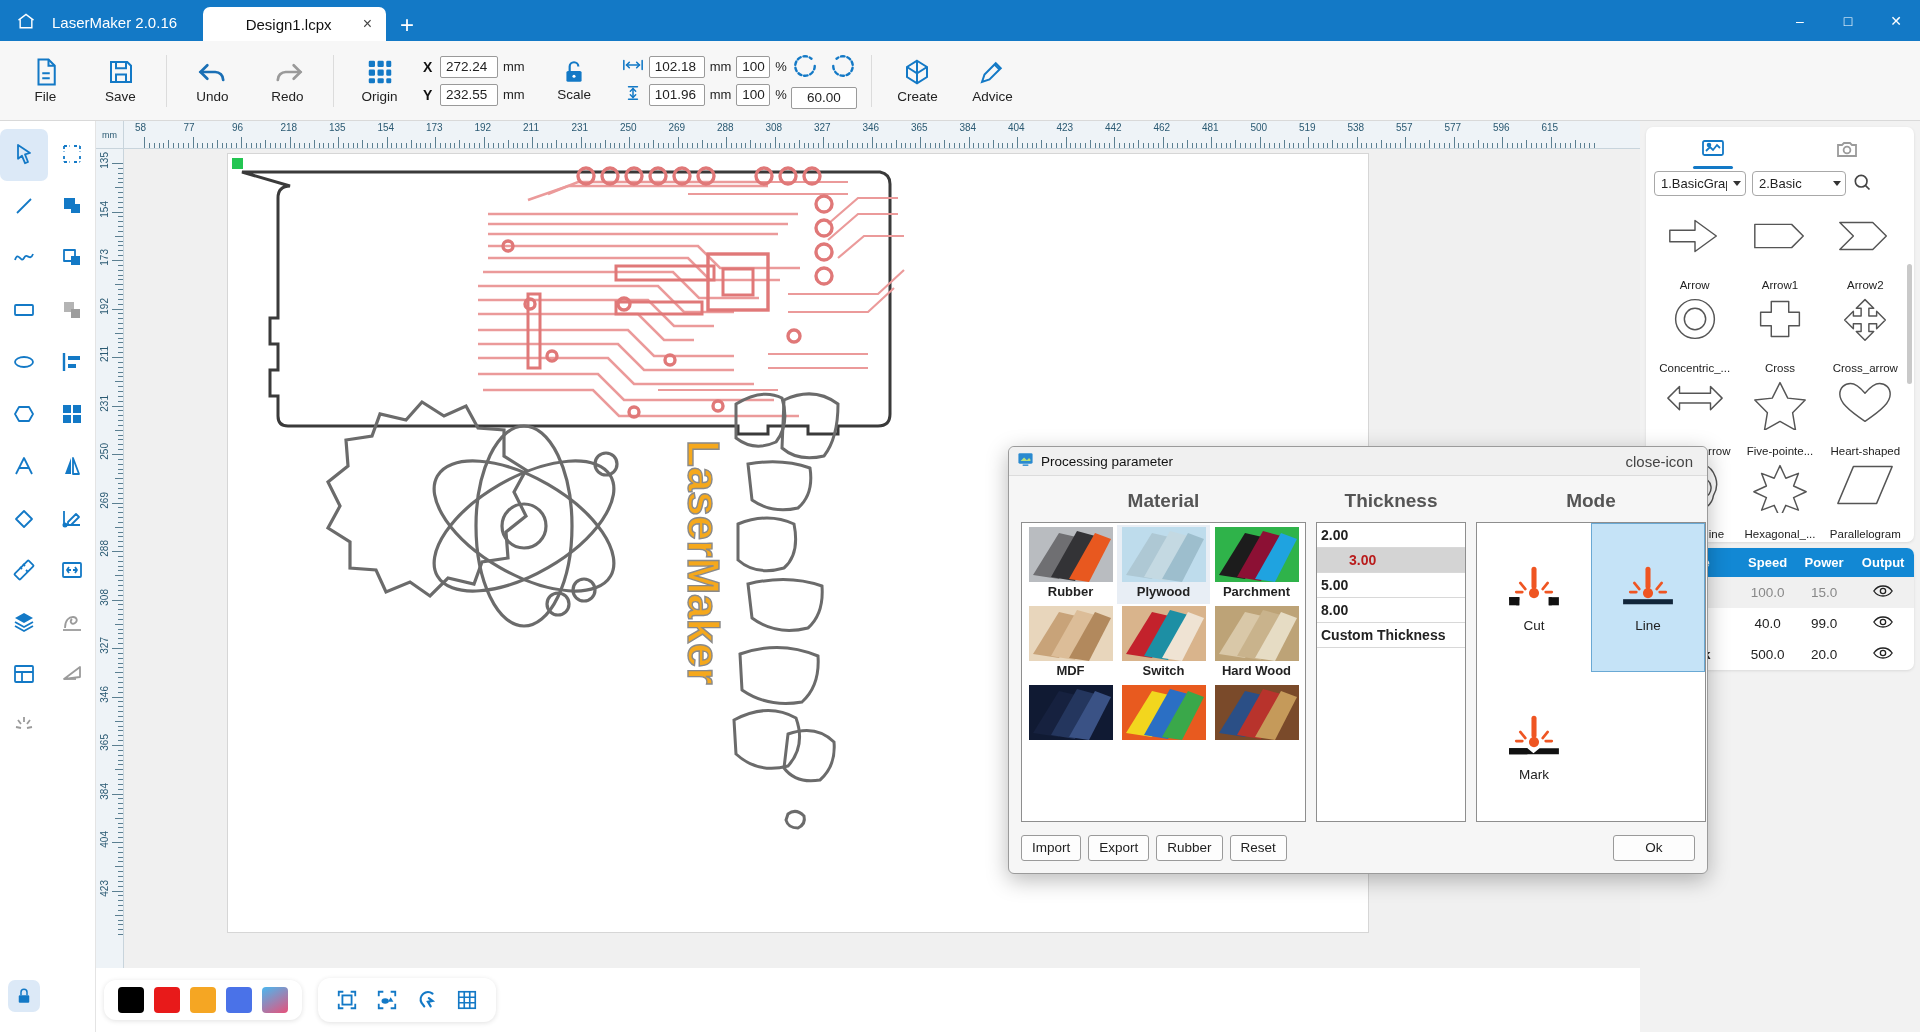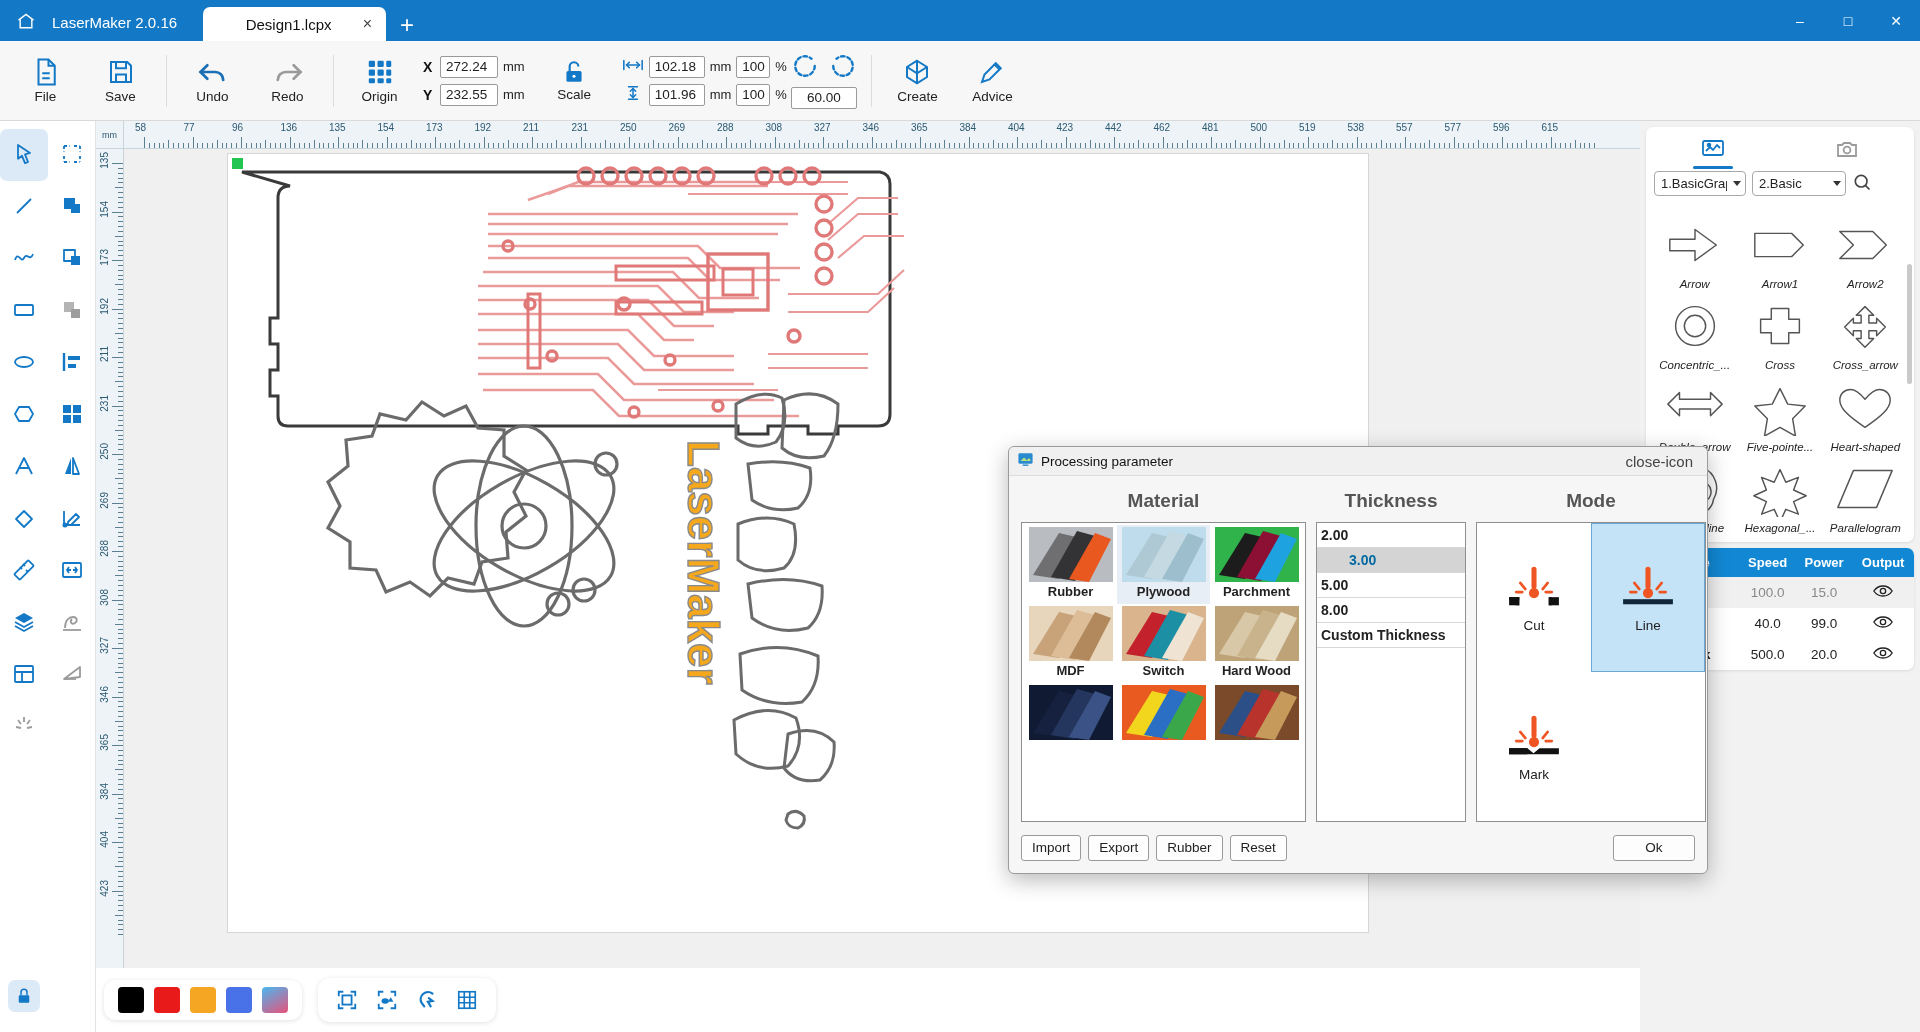--- a/index.html
+++ b/index.html
@@ -99,22 +99,22 @@
   .libtab.active::after { content:""; position:absolute; bottom:2px; left:50%; transform:translateX(-50%);
      width:40px; height:3px; background:#1379c6; border-radius:2px;}
   #libselects { display:flex; align-items:center; gap:6px; padding:0 8px 8px 8px;}
   .combo { border:1px solid #a8a8a8; border-radius:4px; height:25px; background:#fff;
      display:flex; align-items:center; padding:0 4px 0 6px; font-size:13px; cursor:pointer; position:relative;}
   .combo .cap { flex:1; overflow:hidden; white-space:nowrap; }
   .caret { width:0;height:0;border-left:4px solid transparent;border-right:4px solid transparent;
      border-top:5px solid #333; margin-left:6px;}
   #shapegrid { display:grid; grid-template-columns:repeat(3,1fr); padding:4px 6px 8px 6px;
      overflow:hidden; height:338px; position:relative;}
-  .shapecell { display:flex; flex-direction:column; align-items:center; justify-content:flex-end;
-     gap:2px; cursor:pointer;font-style:italic; }
+  .shapecell { display:flex; flex-direction:column; align-items:center; justify-content:center;
+     gap:12px; cursor:pointer; }
   .shapecell .nm { font-size:11.5px; color:#222; white-space:nowrap; }
   #libscroll { position:absolute; right:2px; top:60px; width:5px; height:120px; background:#c9c9c9; border-radius:3px;}
 
   
   #layercard { overflow:hidden; }
   table.layers { width:100%; border-collapse:collapse; }
   table.layers th { background:#1288d4; color:#fff; font-size:13px; padding:7px 0; font-weight:bold;}
   table.layers td { font-size:13.5px; padding:7px 0; text-align:center; }
   tr.layerrow.sel { background:#f0f0f0; }
   tr.layerrow td.modecell { text-align:left; padding-left:8px; }
@@ -146,21 +146,21 @@
   .dlghead { text-align:center; font-size:19px; font-weight:bold; color:#555; padding:6px 0 10px 0;}
   #matbox { width:285px; border:1px solid #8e8e8e; background:#fff; padding:2px;
      display:grid; grid-template-columns:repeat(3,1fr); grid-auto-rows:79px; overflow:hidden; height:300px;}
   .matcell { display:flex; flex-direction:column; align-items:center; cursor:pointer; padding-top:2px;}
   .matcell.sel { background:#e8eef5; }
   .matimg { width:84px; height:55px; border:0; }
   .matcell .mn { font-size:13px; font-weight:bold; margin-top:2px;}
   #thickbox { width:150px; border:1px solid #8e8e8e; background:#fff; height:300px; }
   .thickrow { height:25px; display:flex; align-items:center; padding-left:4px;
      border-bottom:1px solid #d8d8d8; font-size:14px; font-weight:bold; cursor:pointer;}
-  .thickrow.sel { background:#d4d4d4; color:#0369a1;padding-left:32px; }
+  .thickrow.sel { background:#d4d4d4; color:#b91c1c;padding-left:32px; }
   #modebox { width:230px; border:1px solid #8e8e8e; background:#fff; height:300px;
      display:grid; grid-template-columns:1fr 1fr; grid-template-rows:1fr 1fr;}
   .modecellb { display:flex; flex-direction:column; align-items:center; justify-content:center;
      gap:4px; cursor:pointer; }
   .modecellb.sel { background:#c5e3f7; border:1px solid #6aa9d4;}
   .modecellb .mlbl { font-size:13.5px; }
   #dlgfoot { height:52px; display:flex; align-items:center; padding:0 12px; gap:7px;}
   .dbtn { border:1px solid #9a9a9a; background:#fdfdfd; border-radius:3px; height:26px;
      padding:0 10px; font-size:13.5px; display:flex; align-items:center; cursor:pointer;}
   #okbtn { margin-left:auto; width:82px; justify-content:center; }
@@ -512,21 +512,21 @@
           <div class="ruler-tick" style="left: 117px; height: 11px;"></div>
           <div class="ruler-tick" style="left: 121.85px; height: 5px;"></div>
           <div class="ruler-tick" style="left: 126.7px; height: 5px;"></div>
           <div class="ruler-tick" style="left: 131.55px; height: 5px;"></div>
           <div class="ruler-tick" style="left: 136.4px; height: 5px;"></div>
           <div class="ruler-tick" style="left: 141.25px; height: 8px;"></div>
           <div class="ruler-tick" style="left: 146.1px; height: 5px;"></div>
           <div class="ruler-tick" style="left: 150.95px; height: 5px;"></div>
           <div class="ruler-tick" style="left: 155.8px; height: 5px;"></div>
           <div class="ruler-tick" style="left: 160.65px; height: 5px;"></div>
-          <div class="ruler-num" style="left: 156.5px; top: 1px;">136</div>
+          <div class="ruler-num" style="left: 156.5px; top: 1px;">218</div>
           <div class="ruler-tick" style="left: 165.5px; height: 11px;"></div>
           <div class="ruler-tick" style="left: 170.35px; height: 5px;"></div>
           <div class="ruler-tick" style="left: 175.2px; height: 5px;"></div>
           <div class="ruler-tick" style="left: 180.05px; height: 5px;"></div>
           <div class="ruler-tick" style="left: 184.9px; height: 5px;"></div>
           <div class="ruler-tick" style="left: 189.75px; height: 8px;"></div>
           <div class="ruler-tick" style="left: 194.6px; height: 5px;"></div>
           <div class="ruler-tick" style="left: 199.45px; height: 5px;"></div>
           <div class="ruler-tick" style="left: 204.3px; height: 5px;"></div>
           <div class="ruler-tick" style="left: 209.15px; height: 5px;"></div>

